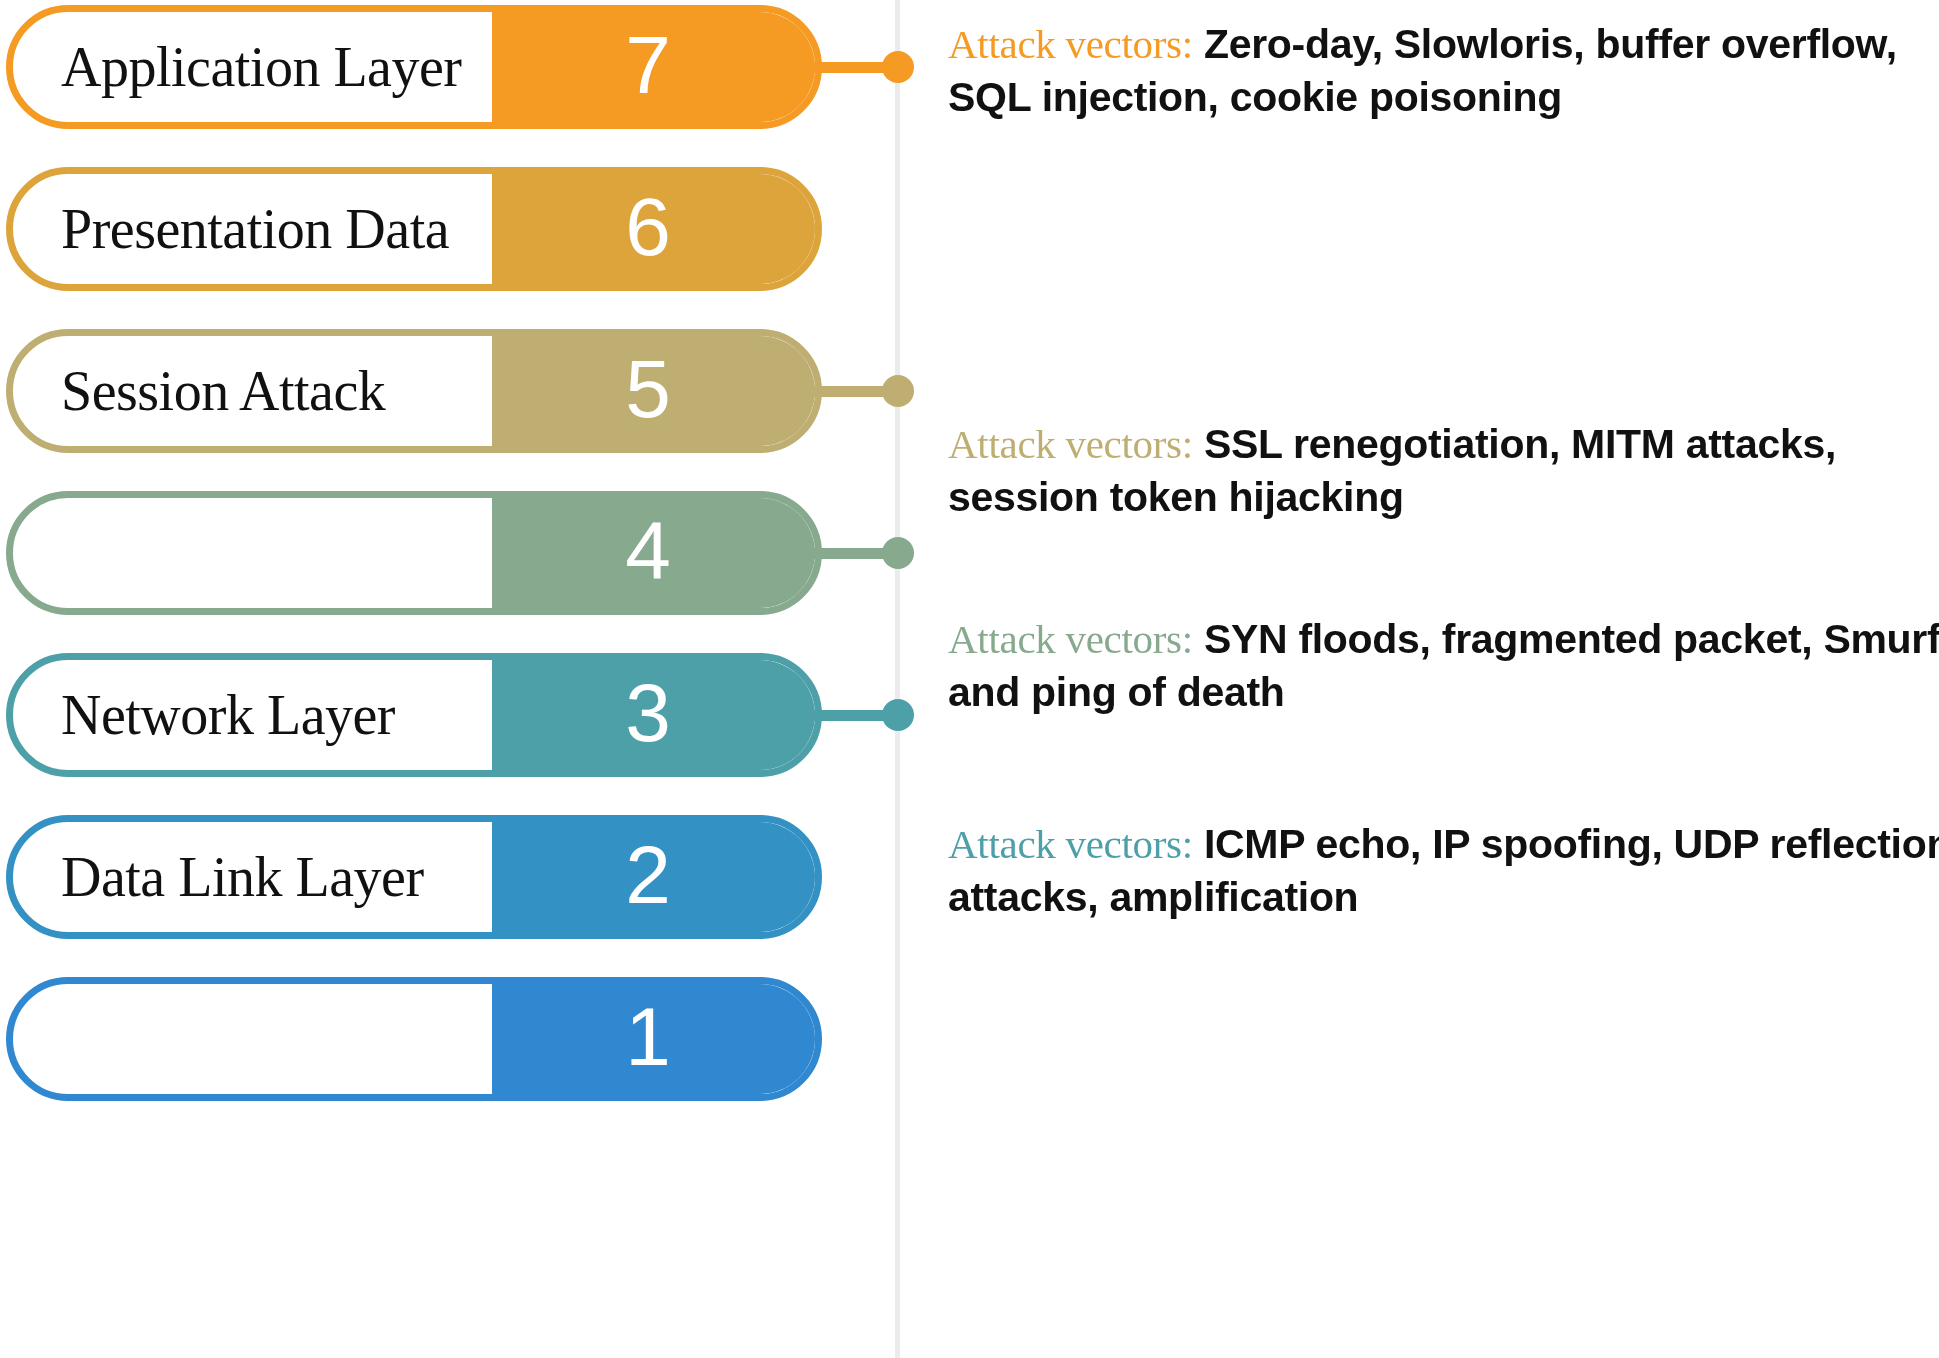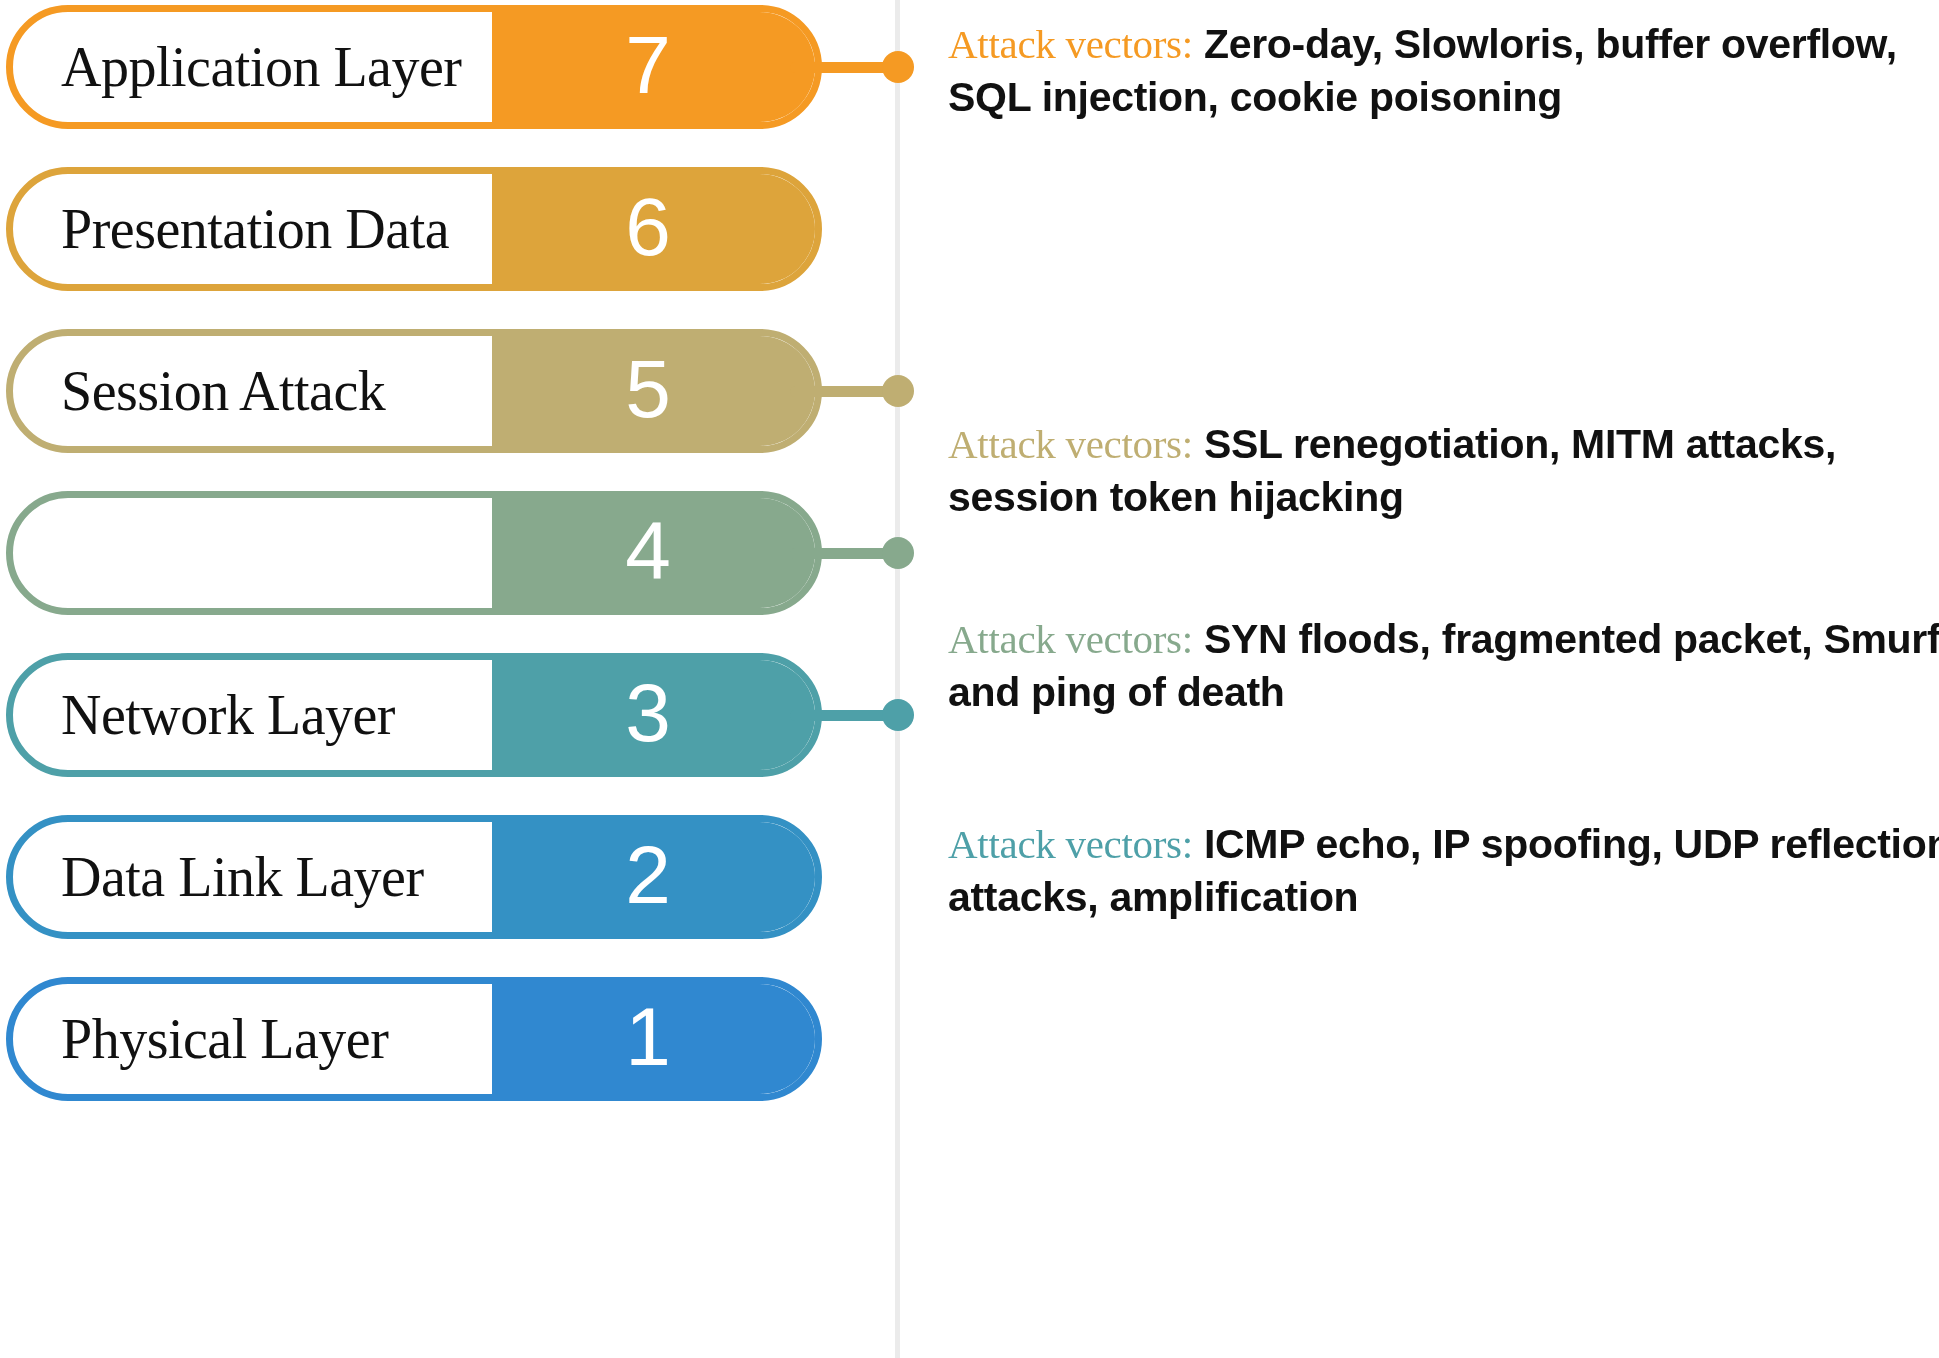--- a/index.html
+++ b/index.html
@@ -156,21 +156,20 @@
       <div class="pill" style="top: 815px; border-color: rgb(52, 145, 196);">
         <div class="badge" style="background: rgb(52, 145, 196);">
           <span class="badge-num">2</span>
         </div>
         <div class="pill-label">Data Link Layer</div>
       </div>
       <div class="pill" style="top: 977px; border-color: rgb(48, 136, 208);">
         <div class="badge" style="background: rgb(48, 136, 208);">
           <span class="badge-num">1</span>
         </div>
-        <div class="pill-label">Physical Layer</div>
       </div>
     </div>
   <div id="connectors">
       <div class="connector" style="top: 62px; background: rgb(245, 154, 35);"></div>
       <div class="connector-dot" style="top: 51px; background: rgb(245, 154, 35);"></div>
       <div class="connector" style="top: 386px; background: rgb(191, 174, 114);"></div>
       <div class="connector-dot" style="top: 375px; background: rgb(191, 174, 114);"></div>
       <div class="connector" style="top: 548px; background: rgb(135, 169, 141);"></div>
       <div class="connector-dot" style="top: 537px; background: rgb(135, 169, 141);"></div>
       <div class="connector" style="top: 710px; background: rgb(78, 160, 168);"></div>

